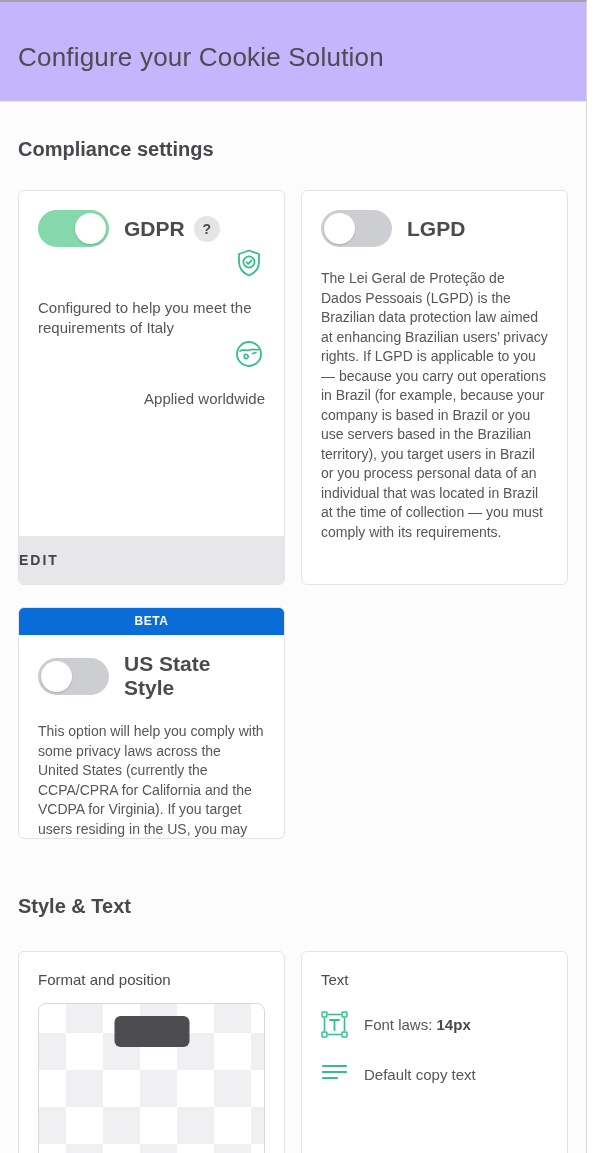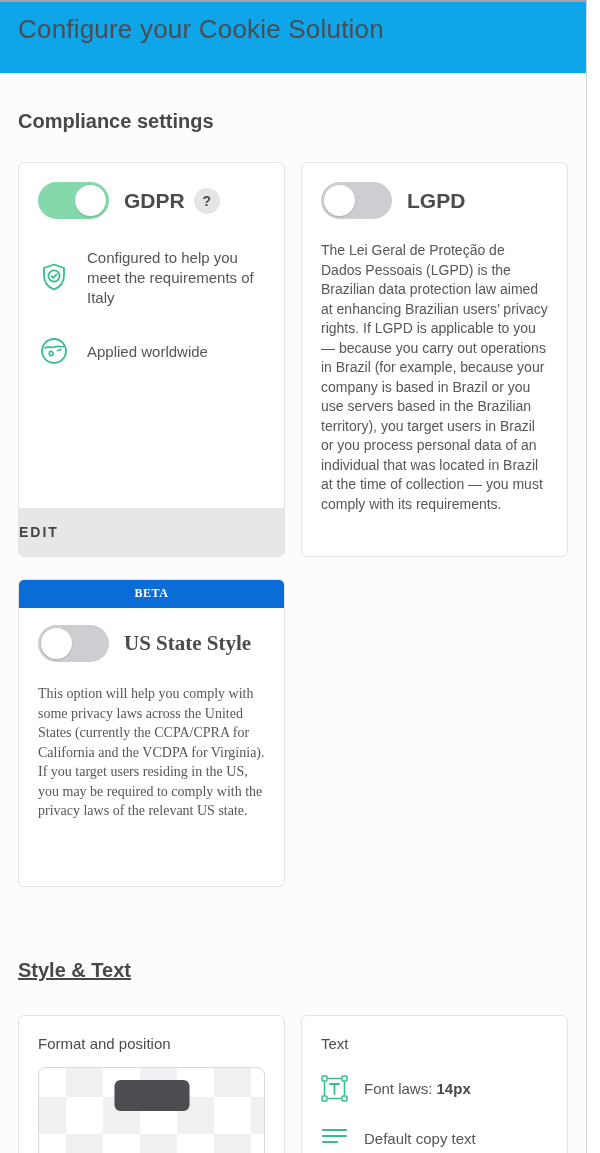--- a/index.html
+++ b/index.html
@@ -5,33 +5,33 @@
   * { margin:0; padding:0; box-sizing:border-box; }
   html,body { width:600px; height:1153px; overflow:hidden; background:#ffffff; }
   body { font-family:"Liberation Sans","DejaVu Sans",sans-serif; color:#4a4a4f; }
   .page {
     width:587px; height:100%;
     background:#fdfcfd;
     border-top:2px solid #a3a3a8;
     border-right:1px solid #d6d5d9;
   }
   
-  .header { padding:12px 18px 28px 18px; border-bottom:1px solid #eae9ec; background:#0ea5e9; }
+  .header { padding:40px 18px 28px 18px; border-bottom:1px solid #eae9ec; background:#c4b5fd; }
   .page-title { font-size:26px; font-weight:400; color:#4c4c51; letter-spacing:0.2px; }
   .main { padding:0 18px; }
   .section-heading { font-size:20px; font-weight:700; color:#47474c; margin-top:36px; margin-bottom:29px; }
-  .section-heading.style { margin-top:72px; margin-bottom:33px;text-decoration:underline; }
+  .section-heading.style { margin-top:56px; margin-bottom:33px; }
   
   .grid { display:grid; grid-template-columns:1fr 1fr; column-gap:16px; row-gap:22px; }
   .card {
     background:#ffffff; border:1px solid #e3e2e6; border-radius:6px;
     display:flex; flex-direction:column; overflow:hidden;
   }
   .card.r1 { height:395px; }
-  .card.r2 { height:308px;font-family:Liberation Serif, serif; }
+  .card.r2 { height:232px; }
   .card.r3 { height:245px; }
   .card-body { padding:19px; display:flex; flex-direction:column; flex:1; }
   
   .toggle-row { display:flex; align-items:center; }
   .toggle {
     width:71px; height:37px; border-radius:19px; position:relative;
     background:#cdced2; flex:0 0 auto; cursor:pointer;
   }
   .toggle[data-state="on"] { background:#84d8ac; }
   .knob {
@@ -39,21 +39,21 @@
     background:#ffffff; box-shadow:0 1px 2px rgba(0,0,0,0.18);
   }
   .toggle[data-state="on"] .knob { left:auto; right:3px; }
   .card-label { font-size:21px; font-weight:700; color:#4a4a4f; margin-left:15px; }
   .help-badge {
     width:26px; height:26px; border-radius:50%; background:#e5e4e7;
     color:#4a4a4f; font-size:14px; font-weight:700;
     display:flex; align-items:center; justify-content:center; margin-left:9px; cursor:pointer;
   }
   
-  .feature { display:flex; gap:17px; margin-top:27px; align-items:center; }
+  .feature { display:flex; gap:17px; align-items:flex-end;flex-direction:column; }
   .feature-icon { flex:0 0 auto; width:32px; height:32px; }
   .feature-text { font-size:15px; line-height:20px; color:#55555a; padding-top:2px; }
   .edit-bar {
     margin-top:auto; background:#e7e6e9; padding:16px 0;
     font-size:14px; font-weight:700; letter-spacing:2px; color:#454549; cursor:pointer;
   }
   
   .desc { font-size:14px; line-height:19.5px; color:#56565b; margin-top:22px; }
   .desc-lg { font-size:16.5px; line-height:22.5px; color:#4e4e53; margin-top:24px; }
   .desc-lg b { font-weight:700; color:#46464b; }

